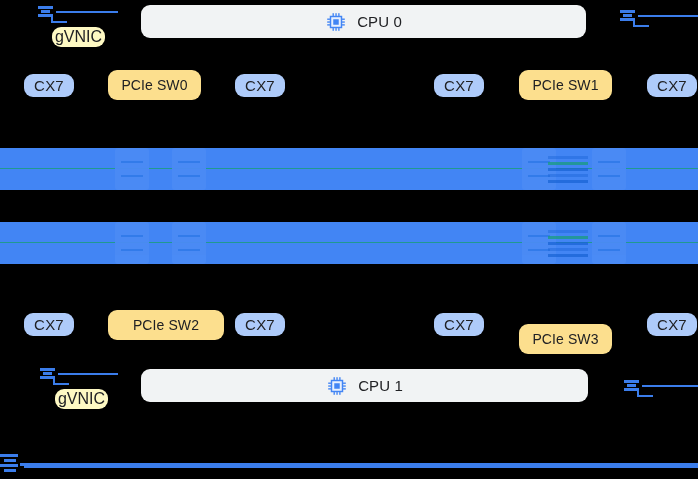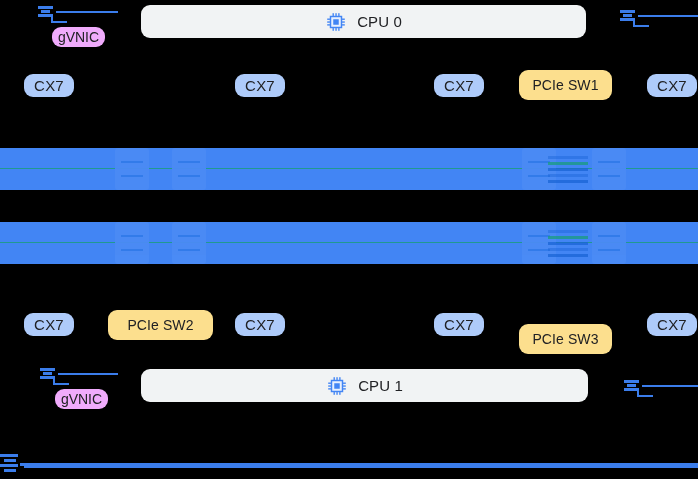--- a/index.html
+++ b/index.html
@@ -59,22 +59,22 @@
   
   .pcie-sw {
     background: #FCDF8E;
     font-size: 14px;
     color: #202124;
     letter-spacing: .1px;
   }
 
   
   .gvnic {
-    background: #f0abfc;
-    font-size: 14px;
+    background: #fef9c3;
+    font-size: 16px;
     color: #202124;
   }
 
   
   .nvlink {
     background: #D7E7D0;
     font-size: 15px;
     color: #202124;
     letter-spacing: .2px;
   }
@@ -267,20 +267,23 @@
     </span>
     <span class="wire"></span>
     <span class="drop"></span>
     <span class="drop-h"></span>
   </div>
 
   <div class="node cx7" style="left:24px; top:74px; width:50px; height:23px;">
     <span>CX7</span>
   </div>
 
+  <div class="node pcie-sw" style="left:108px; top:70px; width:93px; height:30px;">
+    <span>PCIe SW0</span>
+  </div>
 
   <div class="node cx7" style="left:235px; top:74px; width:50px; height:23px;">
     <span>CX7</span>
   </div>
 
   <div class="node cx7" style="left:434px; top:74px; width:50px; height:23px;">
     <span>CX7</span>
   </div>
 
   <div class="node pcie-sw" style="left:519px; top:70px; width:93px; height:30px;">
@@ -319,21 +322,21 @@
         <i class="w"></i>
         <i></i>
     </span>
     <span class="gpu-ic" style="left:592px;"></span>
   </div>
 
   <div class="node cx7" style="left:24px; top:313px; width:50px; height:23px;">
     <span>CX7</span>
   </div>
 
-  <div class="node pcie-sw" style="left:108px; top:310px; width:105px; height:30px;">
+  <div class="node pcie-sw" style="left:108px; top:310px; width:116px; height:30px;">
     <span>PCIe SW2</span>
   </div>
 
   <div class="node cx7" style="left:235px; top:313px; width:50px; height:23px;">
     <span>CX7</span>
   </div>
 
   <div class="node cx7" style="left:434px; top:313px; width:50px; height:23px;">
     <span>CX7</span>
   </div>

